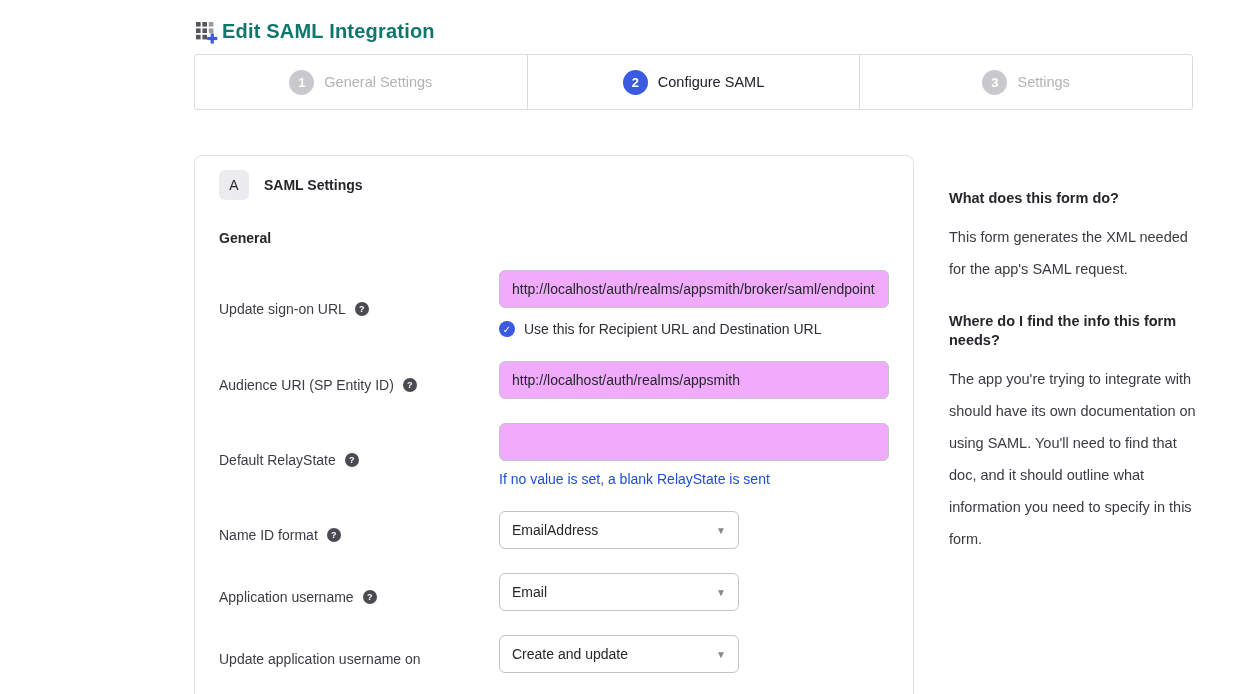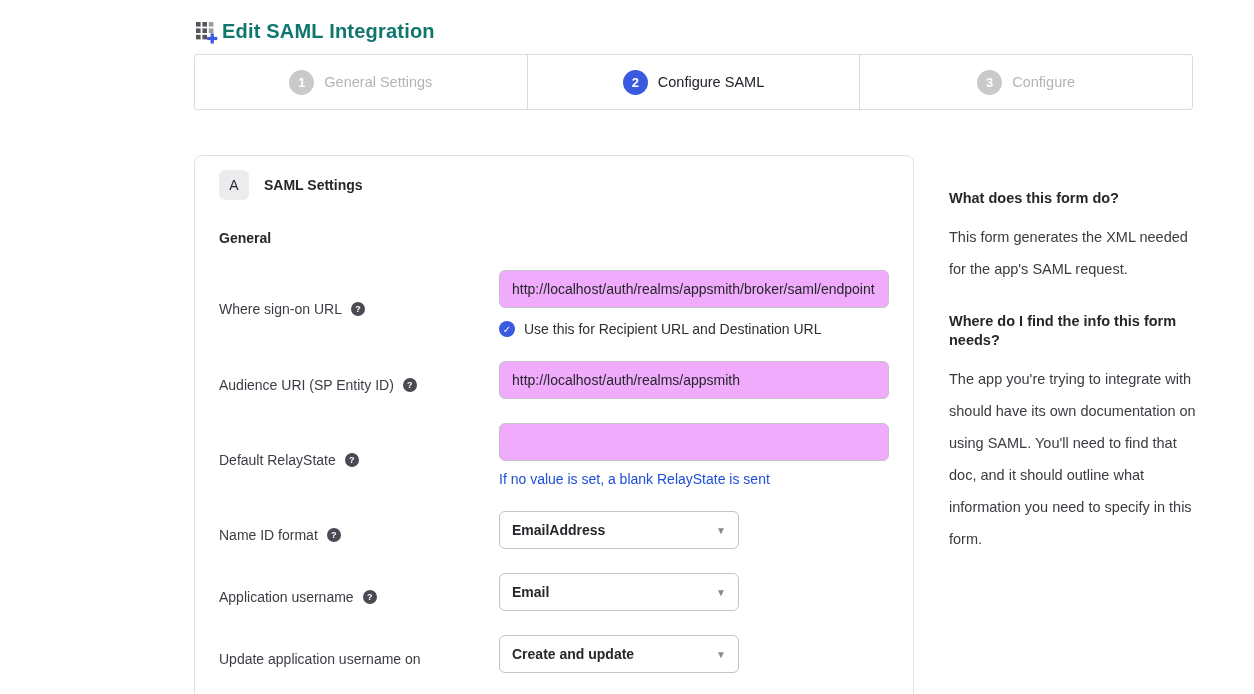--- a/index.html
+++ b/index.html
@@ -118,21 +118,20 @@
   .hint { margin-top: 10px; font-size: 14px; color: #1d4ed8; }
 
   .select-box {
     width: 240px; height: 38px;
     border: 1px solid #c4c4c8; border-radius: 6px;
     padding: 0 12px;
     display: flex; align-items: center; justify-content: space-between;
     font-size: 14px; color: #26262b;
     background: #ffffff;
     cursor: pointer;
-    font-weight: bold;
   }
   .select-caret { font-size: 10px; color: #88888d; }
 
   
   .help-col { width: 256px; margin-left: 35px; padding-top: 34px; }
   .help-heading {
     font-size: 14.5px; font-weight: 700; color: #26262b;
     line-height: 19px;
     margin-bottom: 13px;
   }
@@ -171,37 +170,37 @@
   <div class="step">
     <span class="step-num">1</span>
     <span class="step-label">General Settings</span>
   </div>
   <div class="step active">
     <span class="step-num">2</span>
     <span class="step-label">Configure SAML</span>
   </div>
   <div class="step">
     <span class="step-num">3</span>
-    <span class="step-label">Configure</span>
+    <span class="step-label">Settings</span>
   </div>
 </div>
 
 <div class="content">
 
   <div class="card">
     <div class="card-header">
       <span class="section-badge">A</span>
       <span class="section-title">SAML Settings</span>
     </div>
 
     <div class="subsection-title">General</div>
 
     <div class="form-row">
       <div class="label-col">
-        <span class="field-label">Where sign-on URL</span>
+        <span class="field-label">Update sign-on URL</span>
         <span class="help-icon">?</span>
       </div>
       <div class="control-col">
         <input type="text" class="text-input" value="http://localhost/auth/realms/appsmith/broker/saml/endpoint" style="">
         <div class="checkbox-row">
           <span class="checkbox">✓</span>
           <span class="checkbox-label">Use this for Recipient URL and Destination URL</span>
         </div>
       </div>
     </div>

